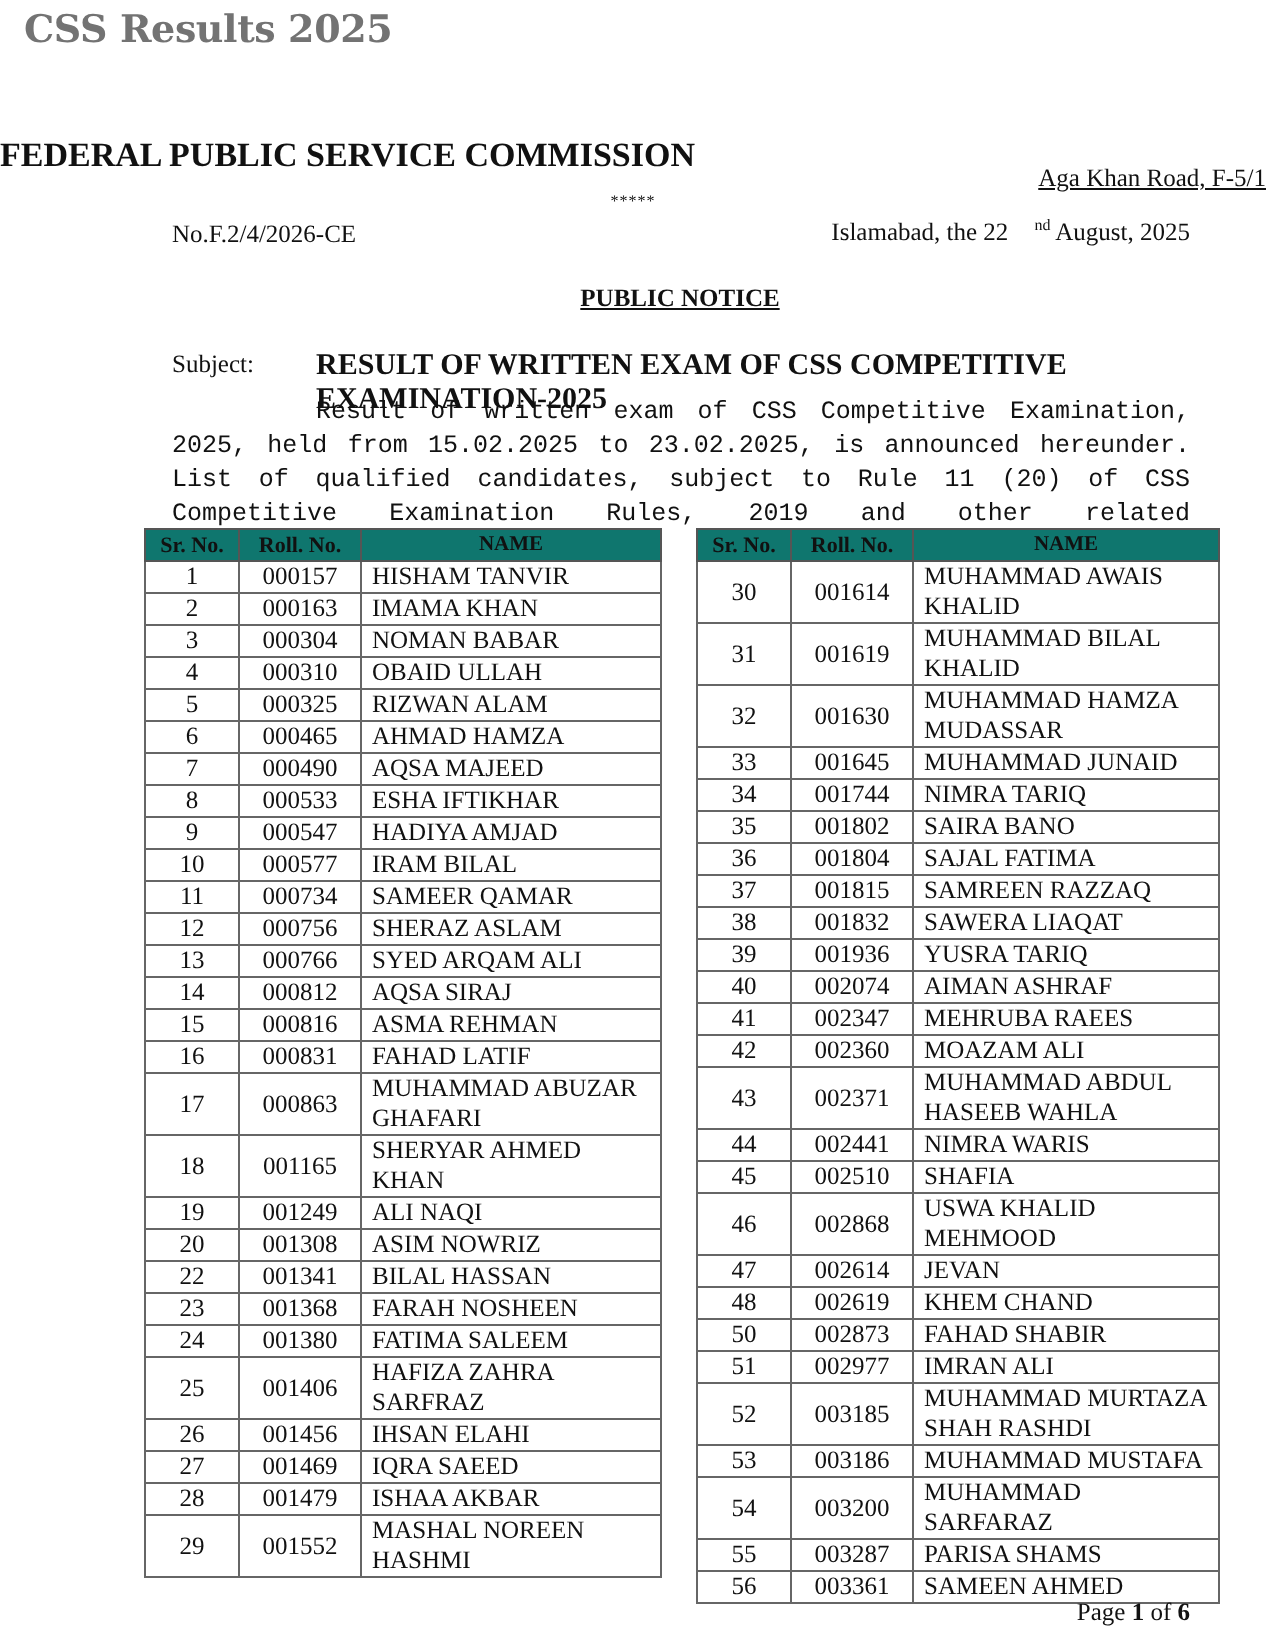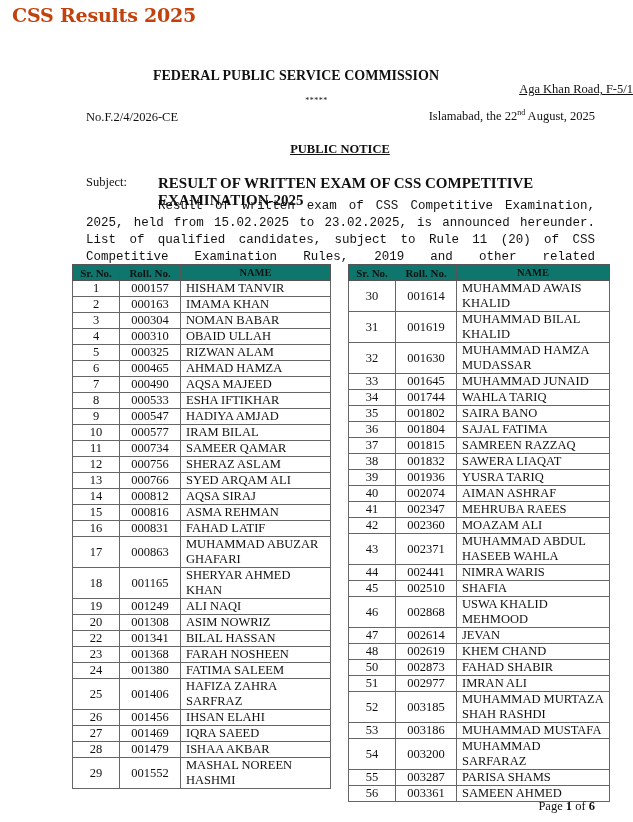--- a/index.html
+++ b/index.html
@@ -1,23 +1,23 @@
 <!DOCTYPE html>
 <html><head>
 <meta charset="utf-8">
 <style>
   html, body { margin: 0; padding: 0; background: #ffffff; }
   body { width: 633px; height: 822px; position: relative; overflow: hidden; font-family: "Liberation Serif", serif; color: #111; }
-  .page-title { position: absolute; left: 12px; top: 4px; font-family: "DejaVu Serif", serif; font-weight: bold; font-size: 19px; color: #c2410c; letter-spacing: -0.2px; }
-  .org { position: absolute; left: 0; width: 592px; top: 68px; text-align: center; font-weight: bold; font-size: 14px; }
+  .page-title { position: absolute; left: 12px; top: 4px; font-family: "DejaVu Serif", serif; font-weight: bold; font-size: 19px; color: #737373; letter-spacing: -0.2px; }
+  .org { position: absolute; left: 0; width: 592px; top: 68px; text-align: left; font-weight: bold; font-size: 17px; }
   .addr { position: absolute; left: 0; width: 633px; top: 82px; text-align: right; font-size: 12.5px; text-decoration: underline; }
   .stars { position: absolute; left: 0; width: 633px; top: 96px; text-align: center; font-size: 8px; letter-spacing: 0.5px; }
   .ref { position: absolute; left: 86px; top: 110px; font-size: 12.5px; }
   .date { position: absolute; right: 38px; top: 108px; font-size: 12.5px; }
-  .date sup { font-size: 8px; }
+  .date sup { font-size: 8px; margin-left: 13px; }
   .notice { position: absolute; left: 0; width: 680px; top: 142px; text-align: center; font-weight: bold; font-size: 12.5px; text-decoration: underline; }
   .subject-label { position: absolute; left: 86px; top: 175px; font-size: 12.5px; }
   .subject { position: absolute; left: 158px; top: 175px; font-weight: bold; font-size: 15px; }
   .para { position: absolute; left: 86px; top: 198px; width: 509px; font-size: 12.5px; line-height: 17px; text-align: justify; text-indent: 72px; font-family: Liberation Mono, monospace; }
   table { position: absolute; border-collapse: collapse; font-size: 12.5px; }
   #t-left { left: 72px; top: 264px; width: 259px; }
   #t-right { left: 348px; top: 264px; width: 262px; }
   th { background: #0f766e; font-weight: bold; border: 1px solid #555; height: 15px; padding: 0 2px; font-size: 11px; }
   th.name { font-size: 10.5px; }
   td { border: 1px solid #666; padding: 0 3px; line-height: 15px; height: 15px; vertical-align: middle; }
@@ -220,21 +220,21 @@
         <td class="nm">MUHAMMAD HAMZA MUDASSAR</td>
       </tr>
       <tr>
         <td class="sr">33</td>
         <td class="roll">001645</td>
         <td class="nm">MUHAMMAD JUNAID</td>
       </tr>
       <tr>
         <td class="sr">34</td>
         <td class="roll">001744</td>
-        <td class="nm">WAHLA TARIQ</td>
+        <td class="nm">NIMRA TARIQ</td>
       </tr>
       <tr>
         <td class="sr">35</td>
         <td class="roll">001802</td>
         <td class="nm">SAIRA BANO</td>
       </tr>
       <tr>
         <td class="sr">36</td>
         <td class="roll">001804</td>
         <td class="nm">SAJAL FATIMA</td>

